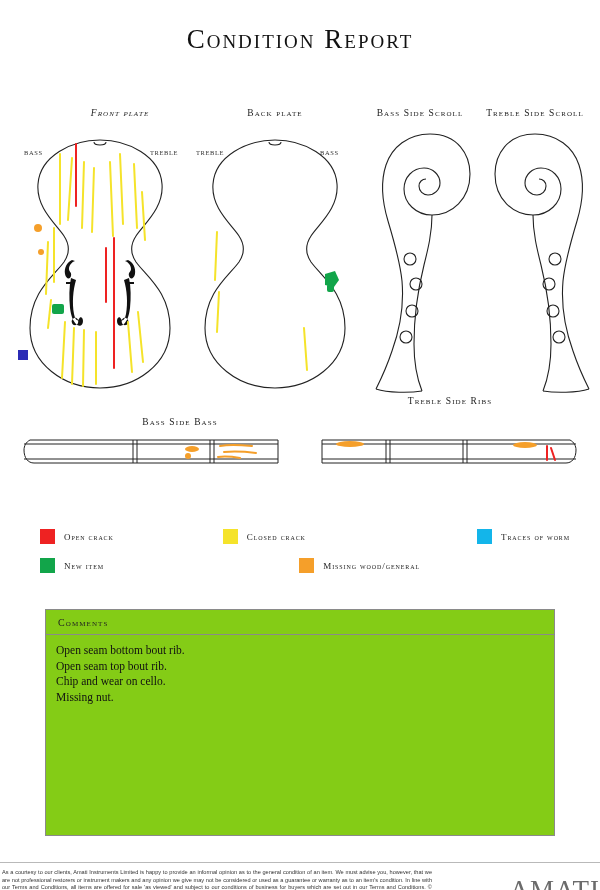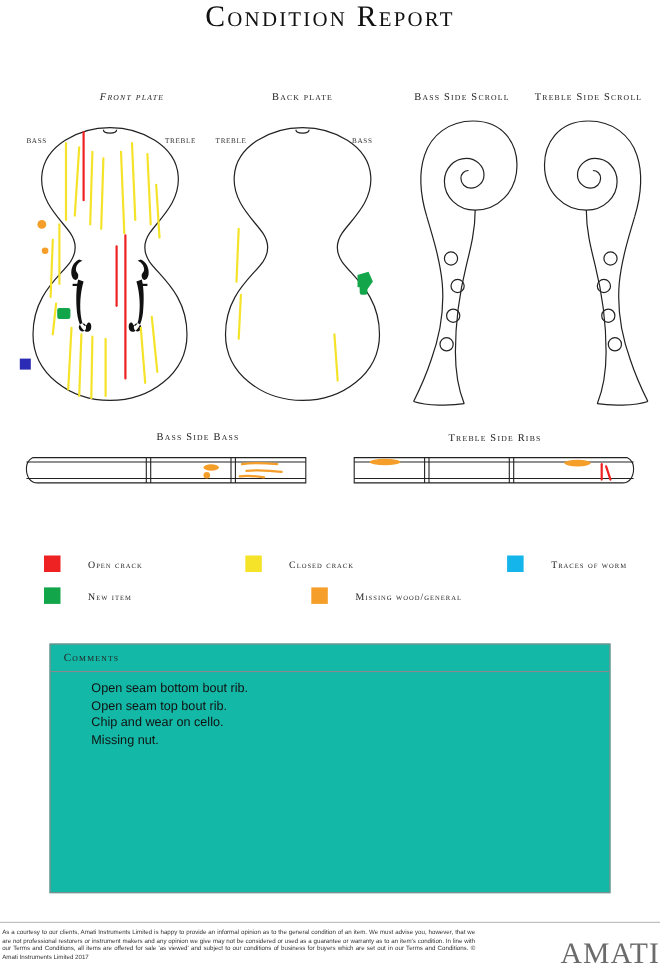--- a/index.html
+++ b/index.html
@@ -20,21 +20,21 @@
     width: 600px;
     height: 890px;
   }
   
   .title {
     text-align: center;
     font-family: "Liberation Serif", serif;
     font-size: 27px;
     letter-spacing: 2px;
     font-variant: small-caps;
-    margin-top: 0;
+    margin-top: 24px;
     color: #111;
   }
   
   .caption {
     position: absolute;
     font-family: "Liberation Serif", serif;
     font-size: 9.5px;
     font-variant: small-caps;
     letter-spacing: 1.1px;
     color: #222;
@@ -58,21 +58,20 @@
     width: 530px;
   }
   .legend-row {
     display: flex;
     margin-bottom: 14px;
   }
   .legend-item {
     display: flex;
     align-items: center;
     width: 200px;
-    gap: 16px;
   }
   .legend-item.col2 { width: 200px; }
   .legend-item.col3 { width: 180px; justify-content: flex-end; }
   .swatch {
     width: 15px;
     height: 15px;
     margin-right: 9px;
     flex: 0 0 auto;
   }
   .legend-label {
@@ -83,42 +82,41 @@
     color: #222;
   }
   
   .comments-box {
     position: absolute;
     left: 45px;
     top: 585px;
     width: 508px;
     height: 225px;
     border: 1px solid #8a8a8a;
-    background: #14b8a6;
+    background: #84cc16;
   }
   .comments-header {
     height: 25px;
     border-bottom: 1px solid #8a8a8a;
     font-family: "Liberation Serif", serif;
     font-size: 10px;
     font-variant: small-caps;
     letter-spacing: 1.1px;
     padding: 7px 0 0 12px;
     box-sizing: border-box;
     color: #222;
   }
   .comments-body {
     padding: 8px 10px 0 10px;
   }
   .comment-line {
-    font-family: Liberation Sans, sans-serif;
+    font-family: Liberation Serif, serif;
     font-size: 11.5px;
     color: #111;
     line-height: 15.5px;
-    margin-left: 27px;
   }
   
   .footer {
     position: absolute;
     left: 0;
     top: 845px;
     width: 600px;
   }
   .footer-rule {
     position: absolute;
@@ -323,21 +321,21 @@
         <path d="M204 20 C 216 19, 228 20, 236 21"></path>
         <path d="M198 25 C 206 24, 214 25, 220 26"></path>
       </g>
       <g fill="#f59f2a" stroke="none">
         <ellipse cx="172" cy="17" rx="7" ry="3"></ellipse>
         <circle cx="168" cy="24" r="3"></circle>
       </g>
     </svg>
   </div>
 
-  <div class="caption" style="left:360px; top:394px; width:180px;">Treble Side Ribs</div>
+  <div class="caption" style="left:360px; top:372px; width:180px;">Treble Side Ribs</div>
   <div class="dg" style="left:315px; top:408px;">
     <svg width="265" height="42" viewBox="0 0 265 42">
       <g fill="none" stroke="#222" stroke-width="1">
         <path d="M255 8 C 259 10, 261 14, 261 18 C 261 26, 257 31, 251 31 L 7 31 L 7 8 Z"></path>
         <line x1="7" y1="12" x2="261" y2="12"></line>
         <line x1="7" y1="27" x2="261" y2="27"></line>
         <line x1="148" y1="8" x2="148" y2="31"></line>
         <line x1="152" y1="8" x2="152" y2="31"></line>
         <line x1="71" y1="8" x2="71" y2="31"></line>
         <line x1="75" y1="8" x2="75" y2="31"></line>

